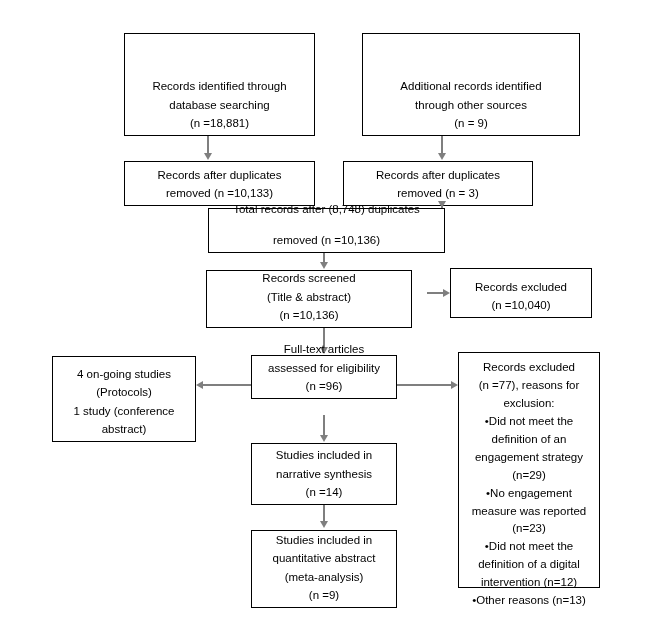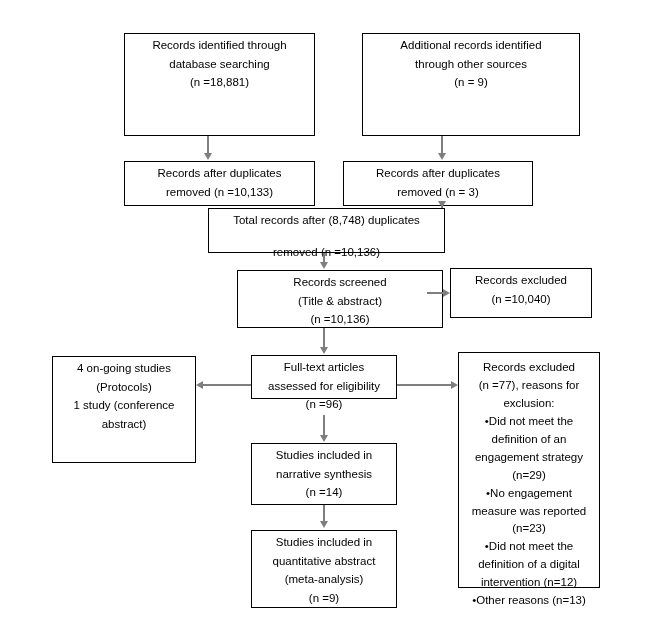--- a/index.html
+++ b/index.html
@@ -18,21 +18,21 @@
     overflow: hidden;
   }
   .node {
     position: absolute;
     box-sizing: border-box;
     border: 1.2px solid #000000;
     background: #ffffff;
     display: flex;
     flex-direction: column;
     align-items: center;
-    justify-content: flex-start;
+    justify-content: flex-end;
     color: #000000;
     font-size: 11.5px;
     line-height: 1.62;
     text-align: center;
     padding: 2px 17px;
   }
   .node .line {
     display: block;
     white-space: nowrap;
   }
@@ -110,38 +110,38 @@
   <div class="arrow-down" style="left:437.5px; top:201px;"></div>
 
   <div class="node" style="left:208px; top:208px; width:237px; height:45px;gap:13px;">
     <span class="line">Total records after (8,748) duplicates</span>
     <span class="line">removed (n =10,136)</span>
   </div>
 
   <div class="vline" style="left:323px; top:253px; height:11px;"></div>
   <div class="arrow-down" style="left:319.5px; top:262px;"></div>
 
-  <div class="node" style="left:237px; top:270px; width:206px; height:58px;">
+  <div class="node" style="left:206px; top:270px; width:206px; height:58px;">
     <span class="line">Records screened</span>
     <span class="line">(Title &amp; abstract)</span>
     <span class="line">(n =10,136)</span>
   </div>
 
   <div class="hline" style="left:427px; top:292px; width:16px;"></div>
   <div class="arrow-right" style="left:443px; top:288.5px;"></div>
 
   <div class="node" style="left:450px; top:268px; width:142px; height:50px;">
     <span class="line">Records excluded</span>
     <span class="line">(n =10,040)</span>
   </div>
 
   <div class="vline" style="left:323px; top:328px; height:20px;"></div>
   <div class="arrow-down" style="left:319.5px; top:347px;"></div>
 
-  <div class="node" style="left:52px; top:356px; width:144px; height:107px;">
+  <div class="node" style="left:52px; top:356px; width:144px; height:86px;">
     <span class="line">4 on-going studies</span>
     <span class="line">(Protocols)</span>
     <span class="line">1 study (conference</span>
     <span class="line">abstract)</span>
   </div>
 
   <div class="hline" style="left:203px; top:384px; width:48px;"></div>
   <div class="arrow-left" style="left:196px; top:380.5px;"></div>
 
   <div class="node" style="left:251px; top:355px; width:146px; height:44px;">

